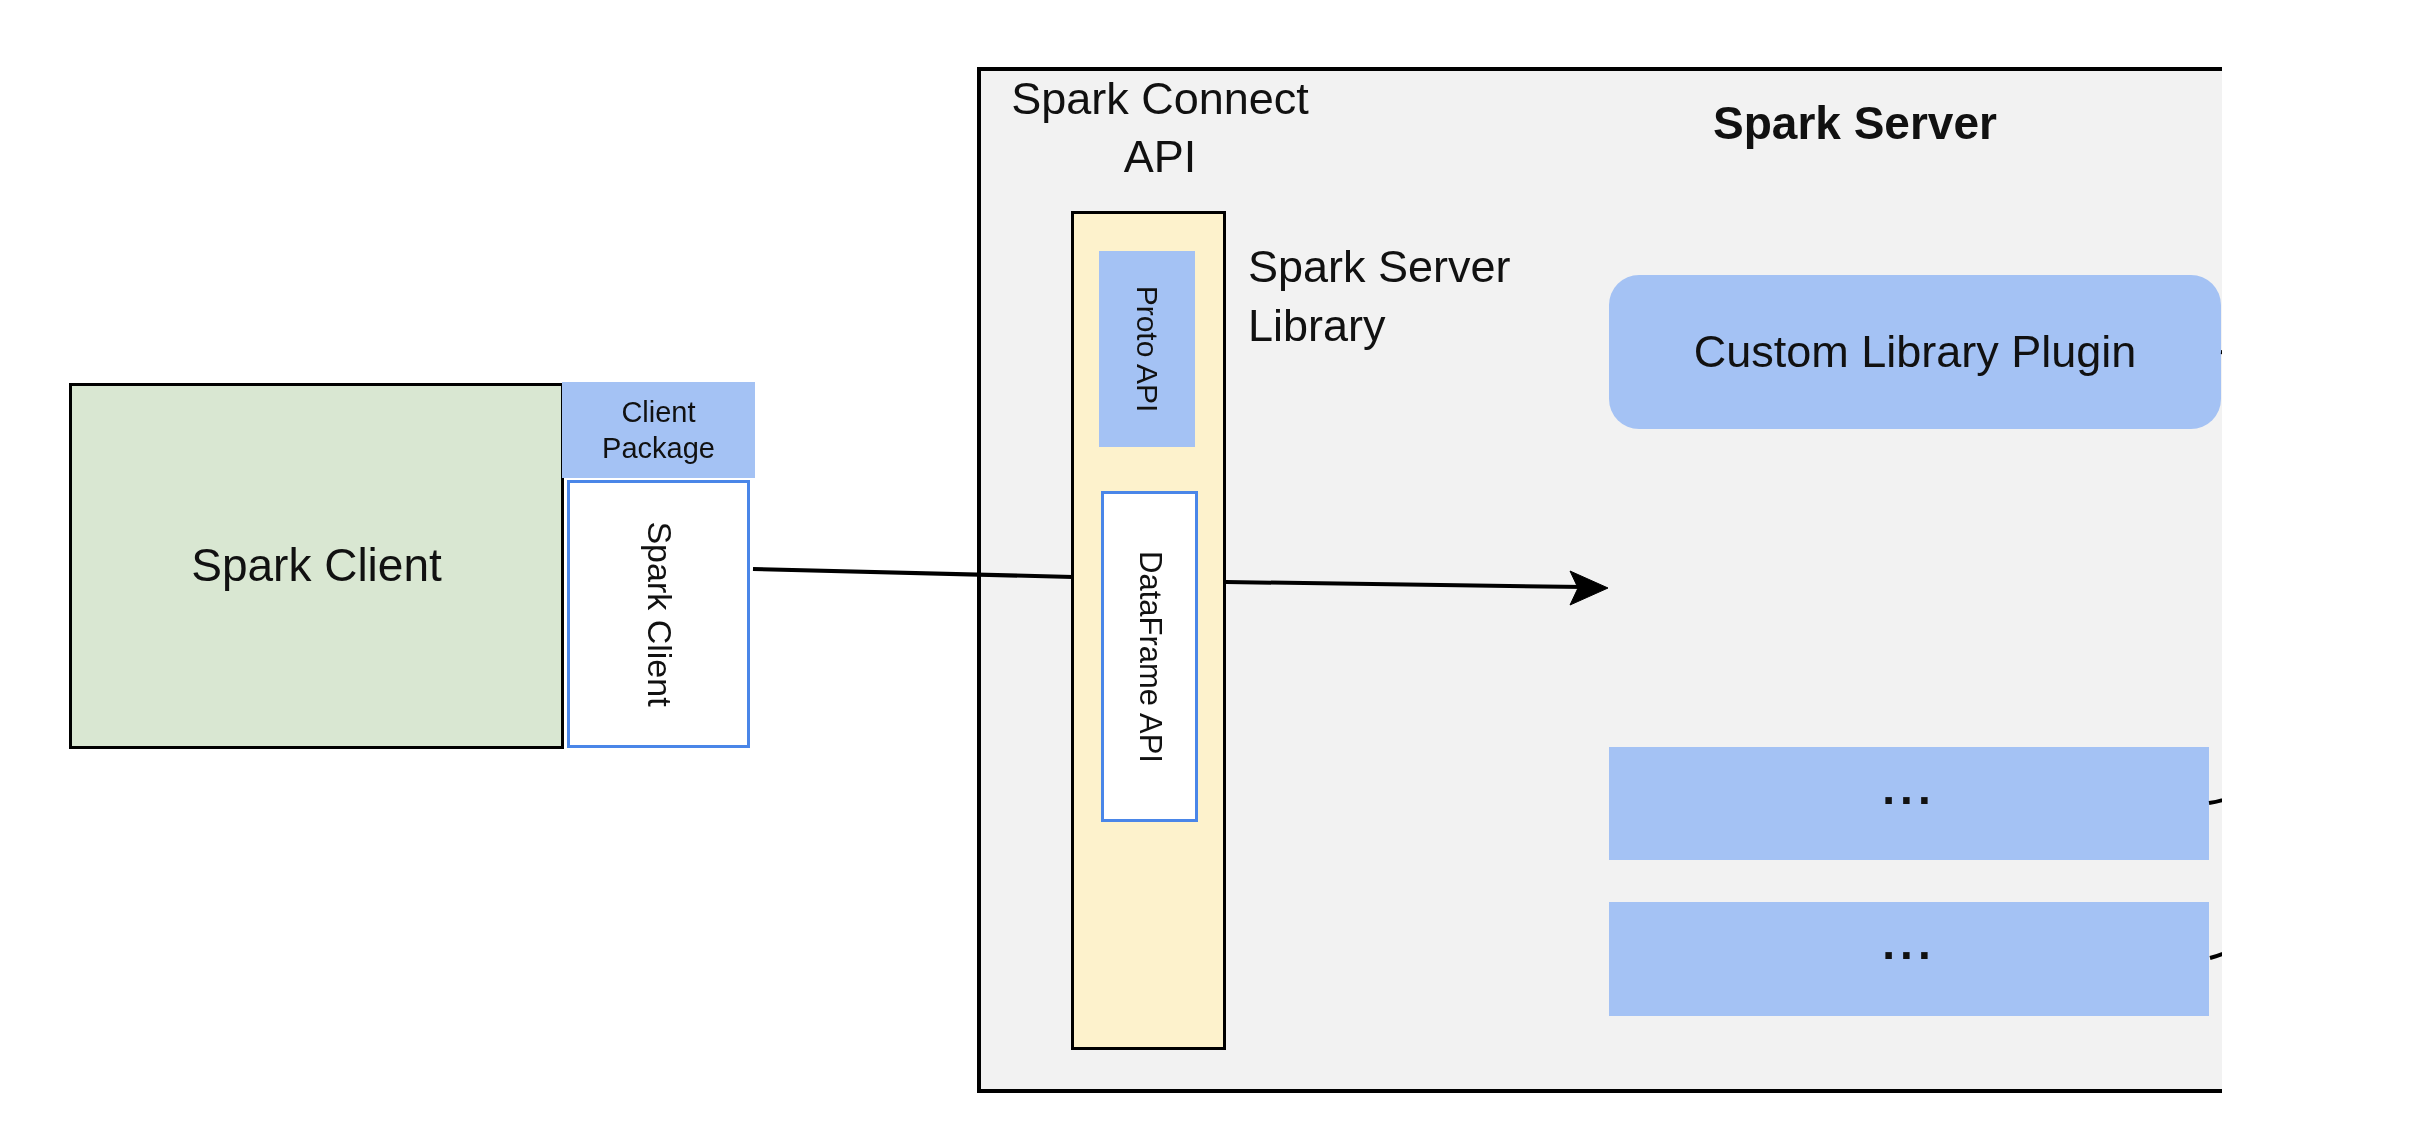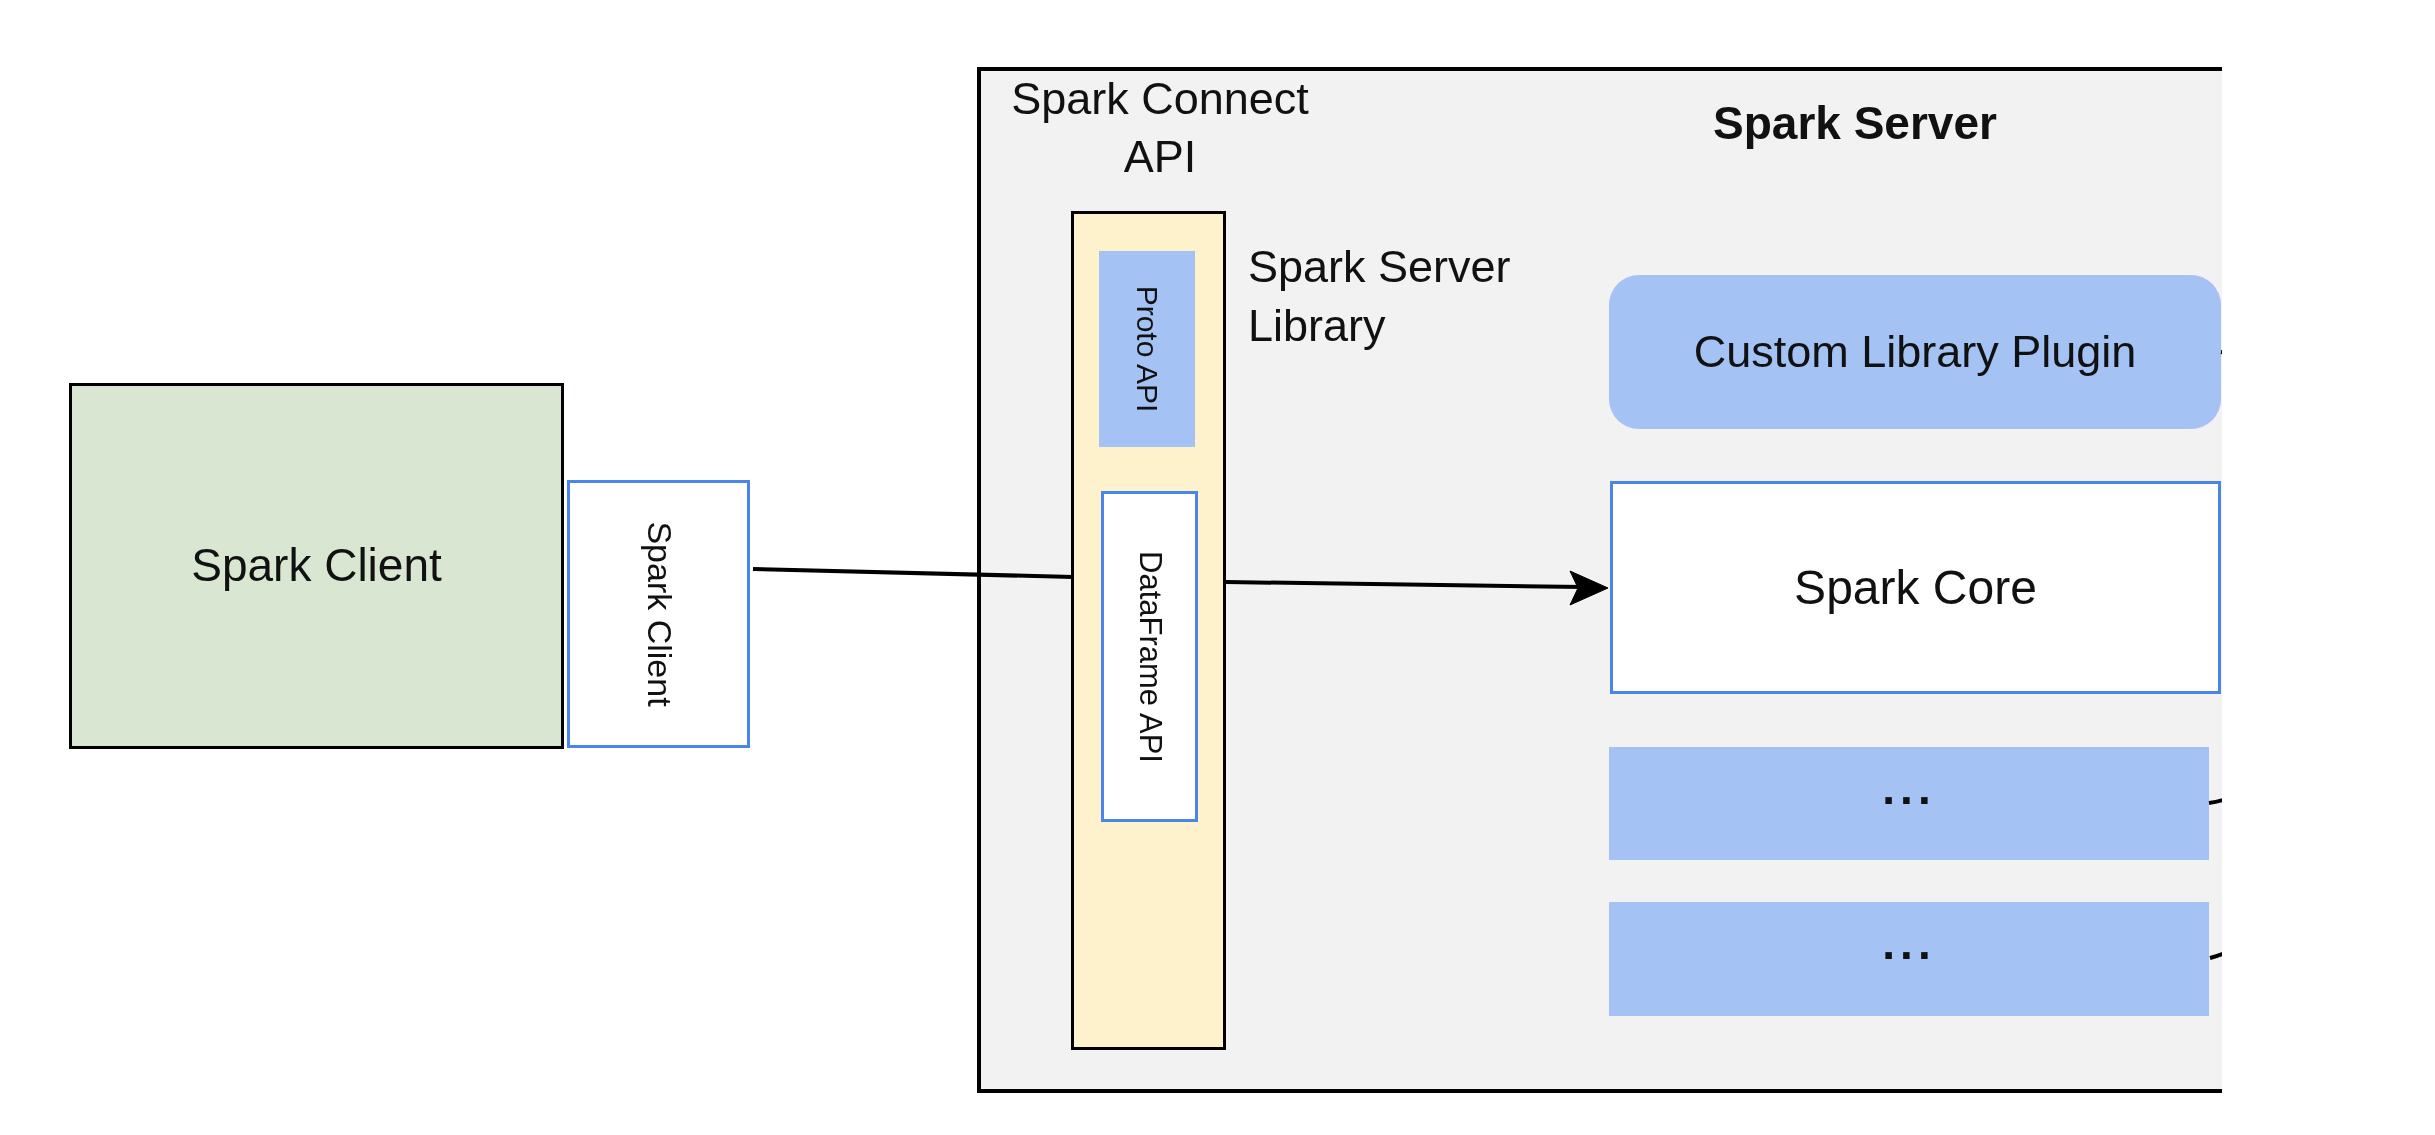--- a/index.html
+++ b/index.html
@@ -79,38 +79,41 @@
   </div>
 
   <div class="box dataframe-box">
     <span class="vlabel">DataFrame API</span>
   </div>
 
   <div class="box plugin-box">
     <span class="plugin-label">Custom Library Plugin</span>
   </div>
 
-  <div class="box core-box">
-    <span class="core-label">Spark Core</span>
-  </div>
 
   <div class="box lib-box lib-box-1">
     <span class="dots">...</span>
   </div>
 
   <div class="box lib-box lib-box-2">
     <span class="dots">...</span>
   </div>
 
   <div class="box green-box">
     <div class="app-label">
       <div>Spark Client</div>
     </div>
   </div>
 
+  <div class="box package-box">
+    <div class="package-label">
+      <div>Client</div>
+      <div>Package</div>
+    </div>
+  </div>
 
   <div class="box client-box">
     <span class="vlabel">Spark Client</span>
   </div>
 
   <svg class="connector-layer" width="2435" height="1135" viewBox="0 0 2435 1135">
     <path d="M753,569 L1073,577" fill="none" stroke-width="4"></path>
     <path d="M1226,582 L1584,587" fill="none" stroke-width="4"></path>
     <path d="M1608,588 L1570,571 L1578,588 L1570,605 Z" fill="#000"></path>
     <path d="M2223,588 L2261,571 L2253,588 L2261,605 Z" fill="#000"></path>

